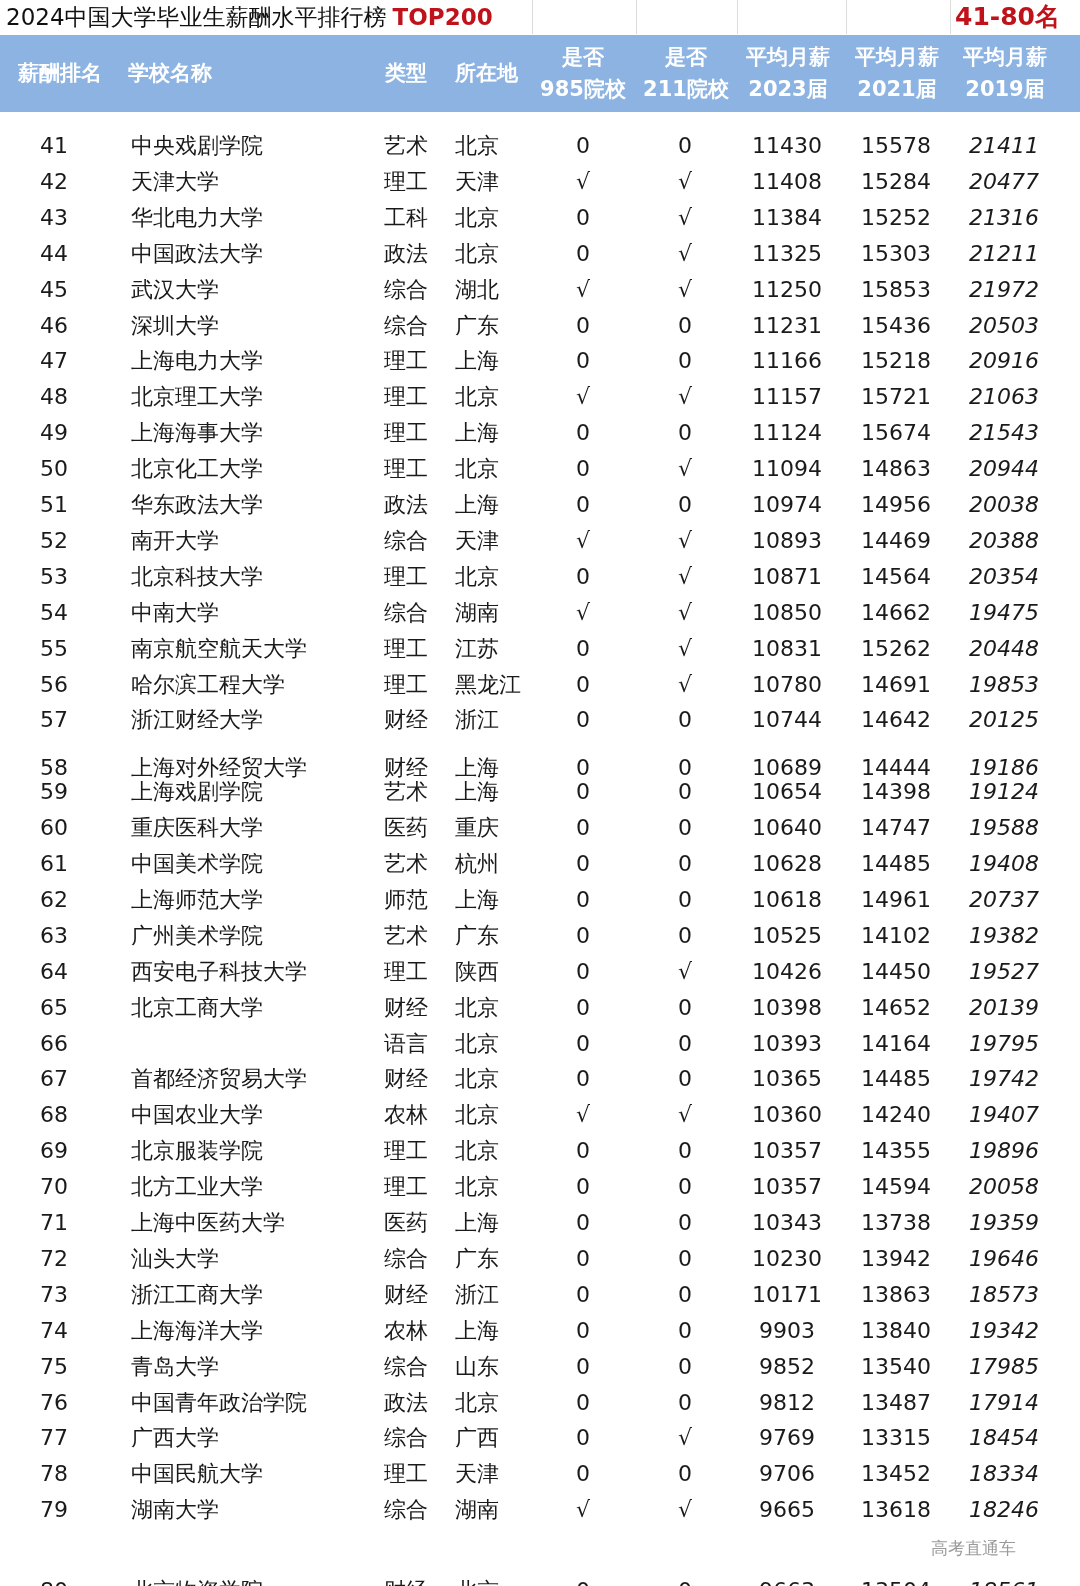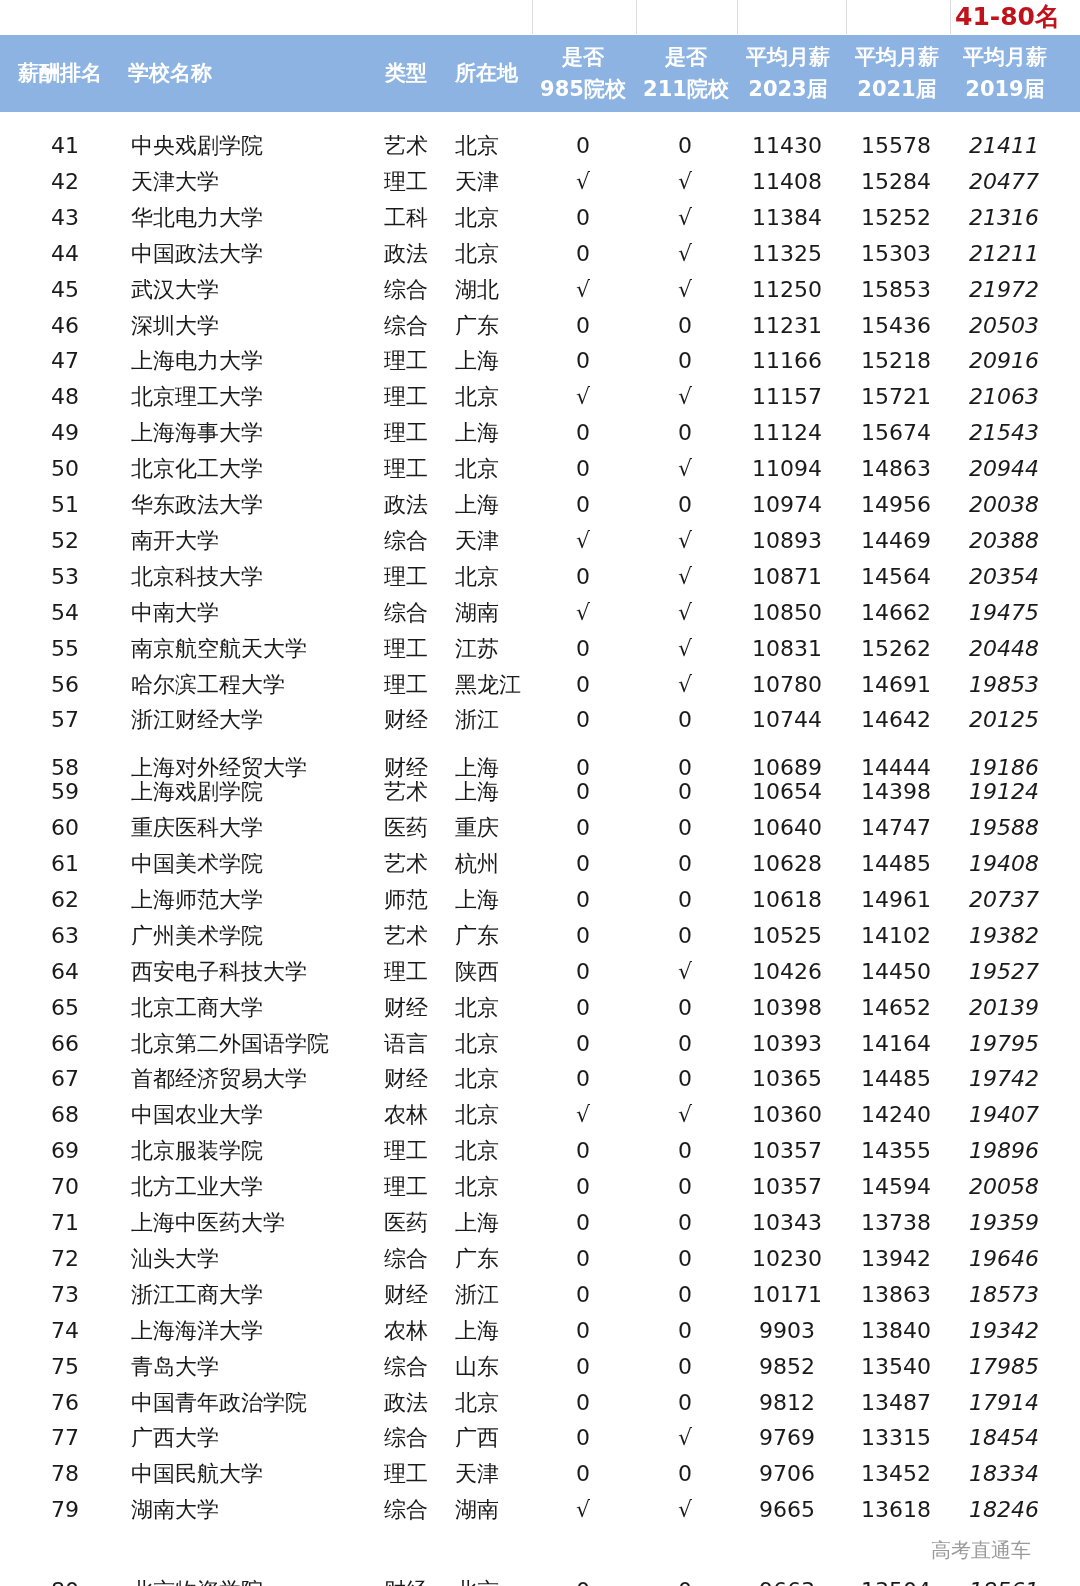--- a/index.html
+++ b/index.html
@@ -13,36 +13,39 @@
   .range-label { position: absolute; right: 8px; top: 2px; font-size: 25px; line-height: 30px; color: #c0121a; font-weight: bold; }
 
   .header { position: absolute; left: 0; top: 35px; width: 1068px; height: 77px; background: #8db3e2; color: #ffffff; font-weight: bold; padding-left: 16px; }
   .header .h { position: absolute; font-size: 21px; line-height: 32px; text-align: center; white-space: nowrap; }
   .header .h.single { top: 22px; }
   .header .h.double { top: 6px; }
 
   .rows { position: absolute; left: 0; top: 128px; width: 1068px; }
   .row { position: absolute; left: 0; width: 1068px; height: 36px; font-size: 22px; line-height: 36px; }
   .row .c { position: absolute; top: 0; white-space: nowrap; }
-  .c-rank { left: 40px; width: 50px; text-align: center; }
+  .c-rank { left: 40px; width: 50px; }
   .c-name { left: 131px; }
   .c-type { left: 380px; width: 52px; text-align: center; }
   .c-loc  { left: 455px; }
   .c-985  { left: 560px; width: 46px; text-align: center; }
   .c-211  { left: 662px; width: 46px; text-align: center; }
   .c-s23  { left: 742px; width: 90px; text-align: center; }
   .c-s21  { left: 851px; width: 90px; text-align: center; }
   .c-s19  { left: 959px; width: 90px; text-align: center; font-style: italic; }
 
-  .watermark { position: absolute; left: 931px; top: 1537px; font-size: 20px; color: rgba(120,120,120,0.75); white-space: nowrap; }
+  .watermark { position: absolute; left: 931px; top: 1537px; font-size: 17px; color: rgba(120,120,120,0.75); white-space: nowrap; }
 </style>
 </head>
 <body>
 
 <div class="title-row">
+  <div class="title-text">
+    <span>2024中国大学毕业生薪酬水平排行榜</span><span class="title-highlight">TOP200</span>
+  </div>
   <span class="cell-line" style="left:532px"></span>
   <span class="cell-line" style="left:636px"></span>
   <span class="cell-line" style="left:737px"></span>
   <span class="cell-line" style="left:846px"></span>
   <span class="cell-line" style="left:950px"></span>
   <div class="range-label">41-80名</div>
 </div>
 
 <div class="header">
   <div class="h single" style="left:12px;width:96px;">薪酬排名</div>
@@ -343,21 +346,20 @@
     <span class="c c-type">财经</span>
     <span class="c c-loc">北京</span>
     <span class="c c-985">0</span>
     <span class="c c-211">0</span>
     <span class="c c-s23">10398</span>
     <span class="c c-s21">14652</span>
     <span class="c c-s19">20139</span>
   </div>
     <div class="row" style="top: 898px;">
     <span class="c c-rank">66</span>
-    <span class="c c-name">北京第二外国语学院</span>
     <span class="c c-type">语言</span>
     <span class="c c-loc">北京</span>
     <span class="c c-985">0</span>
     <span class="c c-211">0</span>
     <span class="c c-s23">10393</span>
     <span class="c c-s21">14164</span>
     <span class="c c-s19">19795</span>
   </div>
     <div class="row" style="top: 933px;">
     <span class="c c-rank">67</span>

